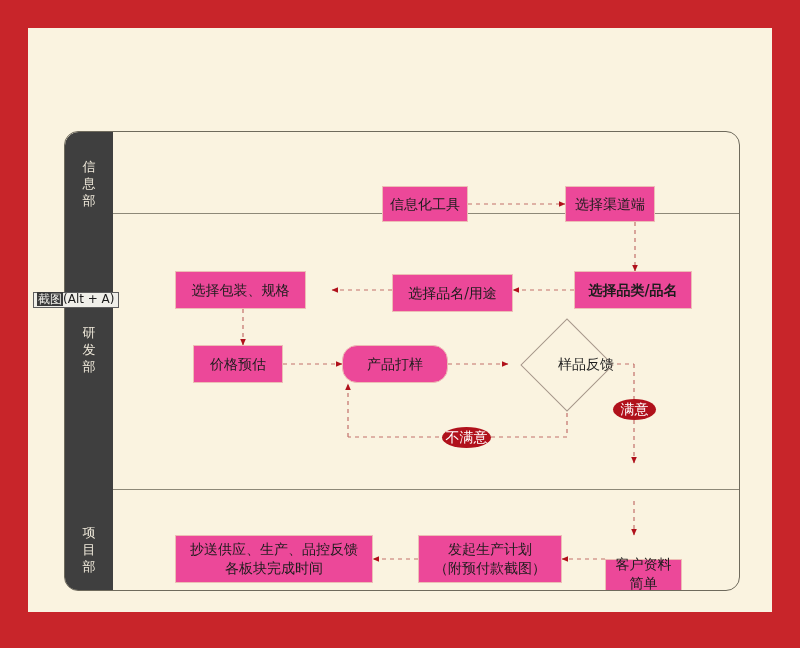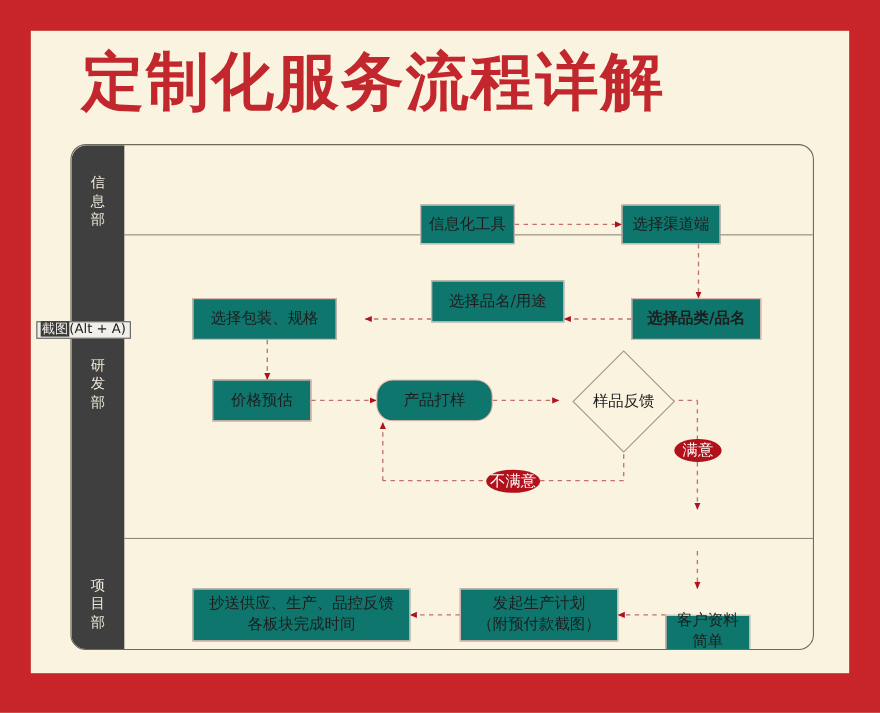--- a/index.html
+++ b/index.html
@@ -84,39 +84,39 @@
     left: 48px;
     width: 628px;
     height: 0;
     border-top: 1px solid #8d8878;
   }
 
   
   .node {
     position: absolute;
     border: 1px solid #edbdb5;
-    background: #0f766e;
+    background: #ec4899;
     color: #1d1d1d;
     font-family: "DejaVu Serif", serif;
     font-size: 14px;
     line-height: 19px;
     display: flex;
     align-items: center;
     justify-content: center;
     text-align: center;
     padding: 3px 6px;
     white-space: pre-line;
   }
 
   
   .diamond-wrap {
     position: absolute;
     display: flex;
     align-items: center;
-    justify-content: center;
+    justify-content: flex-end;
   }
   .diamond-shape {
     position: absolute;
     left: 50%;
     top: 50%;
     width: 66px;
     height: 66px;
     margin-left: -33px;
     margin-top: -33px;
     border: 1px solid #a6968a;
@@ -173,21 +173,20 @@
     background: #3a3a3a;
     color: #f0efe9;
     padding: 0 1px;
   }
 </style>
 </head>
 <body>
 
 <div id="page">
 
-  <div id="title">定制化服务流程详解</div>
 
   <div id="panel">
 
     <div id="lane-rail"></div>
 
     <div class="lane-label" style="top:26px;">
       <span>信</span>
       <span>息</span>
       <span>部</span>
     </div>
@@ -246,21 +245,21 @@
         <path d="M 502 265 L 502 305 L 283 305"></path>
       </g>
     </svg>
 
     <div class="node" style="left:317px; top:54px;  width:86px;  height:36px;">信息化工具</div>
 
     <div class="node" style="left:500px; top:54px;  width:90px;  height:36px;">选择渠道端</div>
 
     <div class="node" style="left:509px; top:139px; width:118px; height:38px;font-weight:bold;">选择品类/品名</div>
 
-    <div class="node" style="left:327px; top:123px; width:121px; height:38px;">选择品名/用途</div>
+    <div class="node" style="left:327px; top:142px; width:121px; height:38px;">选择品名/用途</div>
 
     <div class="node" style="left:110px; top:139px; width:131px; height:38px;">选择包装、规格</div>
 
     <div class="node" style="left:128px; top:213px; width:90px;  height:38px;">价格预估</div>
 
     <div class="node" style="left:277px; top:213px; width:106px; height:38px;border-radius:15px;">产品打样</div>
 
     <div class="diamond-wrap" style="left:455px; top:186px; width:94px; height:94px;">
       <div class="diamond-shape"></div>
       <div class="diamond-text">样品反馈</div>

